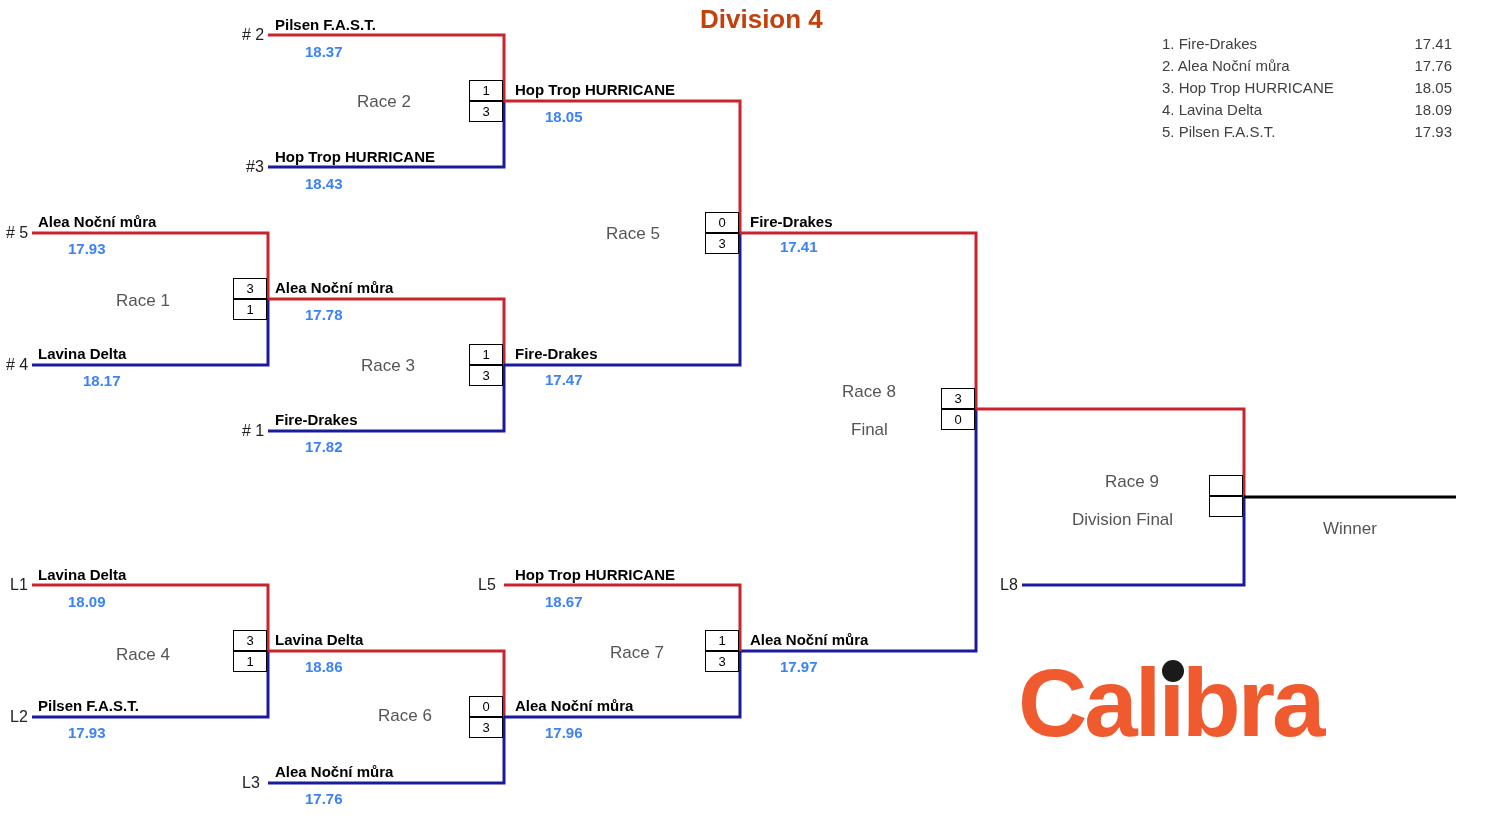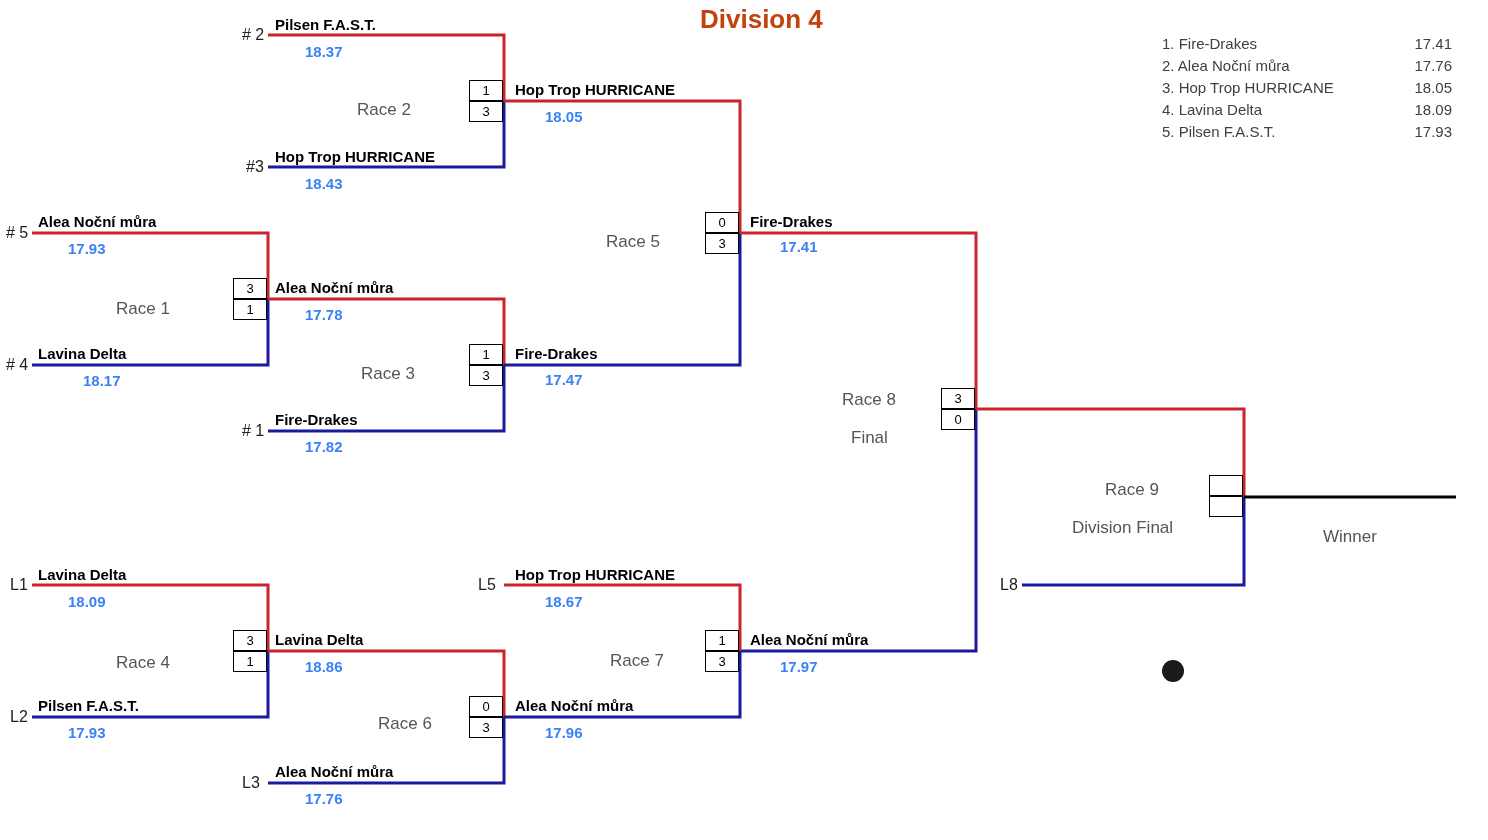--- a/index.html
+++ b/index.html
@@ -3,21 +3,21 @@
 <meta charset="utf-8">
 <style>
   html, body { margin: 0; padding: 0; background: #ffffff; }
   body { width: 1488px; height: 840px; position: relative; overflow: hidden; font-family: "Liberation Sans", sans-serif; }
   #stage { position: absolute; left: 0; top: 0; width: 1488px; height: 840px; }
   .abs { position: absolute; white-space: nowrap; }
   .title { font-weight: bold; font-size: 26px; color: #c2410c; left: 700px; top: 4px; }
   .team { font-weight: bold; font-size: 15px; color: #000; }
   .time { font-weight: bold; font-size: 15px; color: #3b82f6; }
   .seed { font-size: 16px; color: #222; }
-  .race { font-size: 17px; color: #555; margin-top: 8px; }
+  .race { font-size: 17px; color: #555; }
   .score { position: absolute; width: 34px; height: 21px; border: 1px solid #000; background: #fff; box-sizing: border-box; font-size: 13px; text-align: center; line-height: 20px; color: #000; }
   .standings { left: 1162px; top: 35px; font-size: 15px; color: #404040; }
   .standings .row { height: 22px; position: relative; width: 290px; }
   .standings .name { position: absolute; left: 0; }
   .standings .val { position: absolute; right: 0; }
   .logo { left: 1018px; top: 648px; font-size: 96px; font-weight: bold; color: #ef5a2f; letter-spacing: -3px; }
   .logo-dot { position: absolute; left: 1162px; top: 660px; width: 22px; height: 22px; border-radius: 50%; background: #1a1a1a; }
 </style>
 </head>
 <body>
@@ -154,14 +154,15 @@
   <div class="score" style="left:705px;top:233px">3</div>
   <div class="score" style="left:469px;top:696px">0</div>
   <div class="score" style="left:469px;top:717px">3</div>
   <div class="score" style="left:705px;top:630px">1</div>
   <div class="score" style="left:705px;top:651px">3</div>
   <div class="score" style="left:941px;top:388px">3</div>
   <div class="score" style="left:941px;top:409px">0</div>
   <div class="score" style="left:1209px;top:475px"></div>
   <div class="score" style="left:1209px;top:496px"></div>
 
+  <div class="abs logo">Calibra</div>
   <div class="logo-dot"></div>
 </div>
 
 </body></html>

